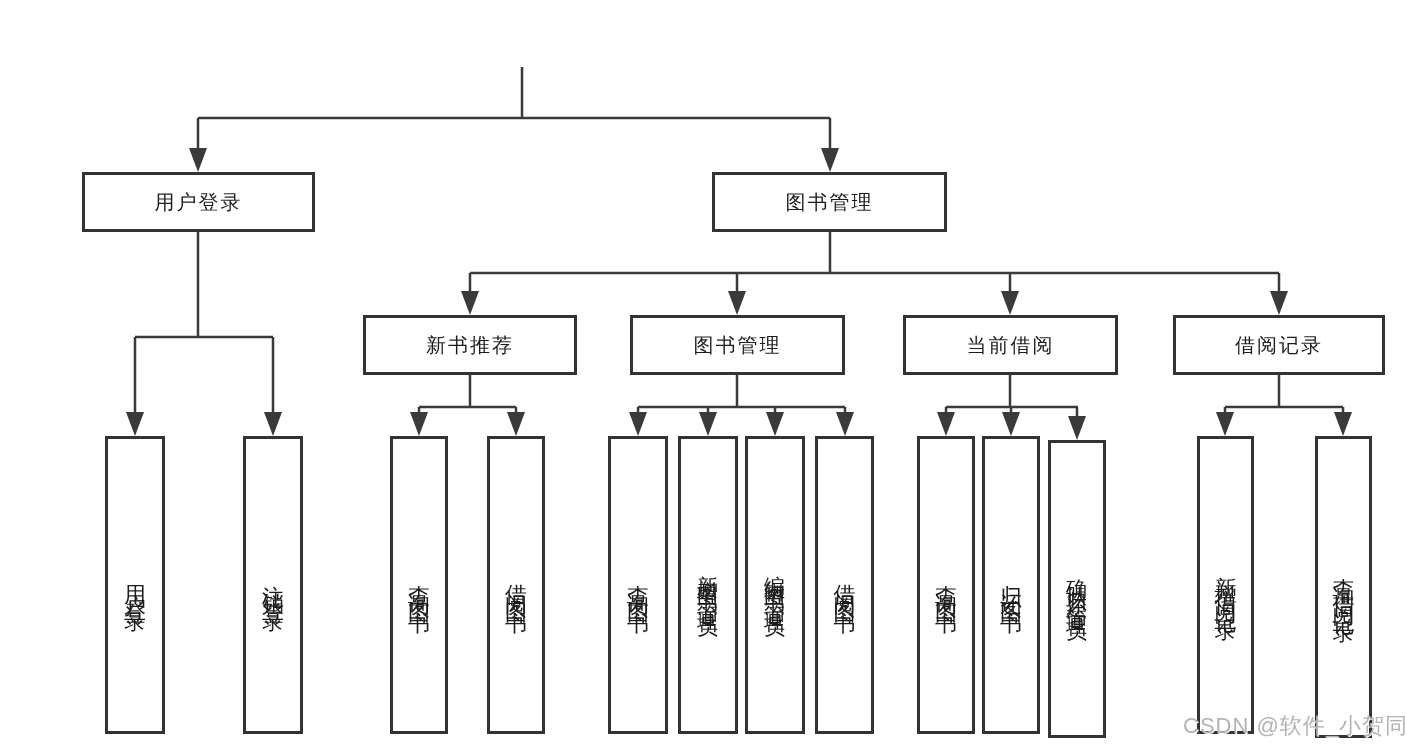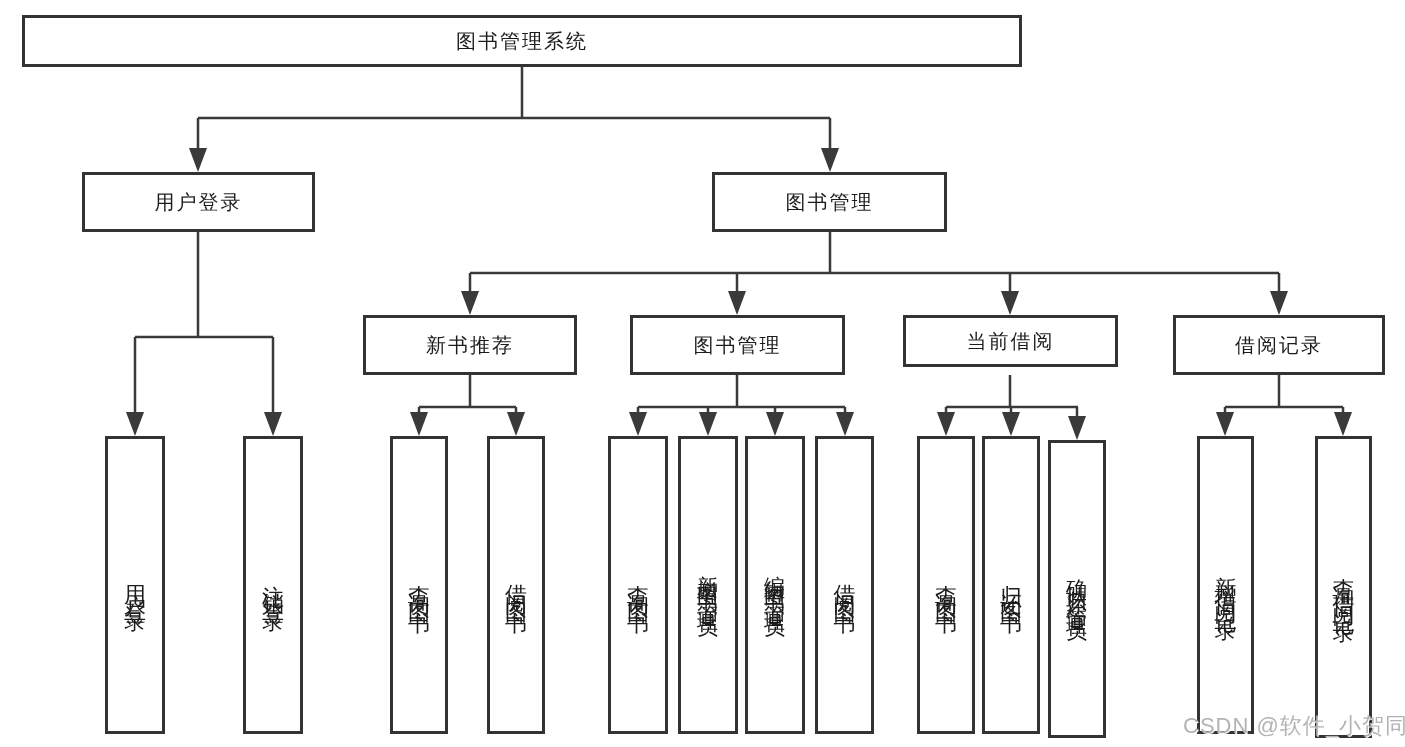--- a/index.html
+++ b/index.html
@@ -25,21 +25,21 @@
   .vlabel.long { font-size:21px; letter-spacing:6px; }
 
   
   #box-root        { left:22px;  top:15px;  width:1000px; height:52px; }
   
   #box-user-login  { left:82px;  top:172px; width:233px; height:60px; }
   #box-book-mgmt   { left:712px; top:172px; width:235px; height:60px; }
   
   #box-new-book    { left:363px;  top:315px; width:214px; height:60px; }
   #box-borrowing   { left:630px;  top:315px; width:215px; height:60px; }
-  #box-current     { left:903px;  top:315px; width:215px; height:52px; }
+  #box-current     { left:903px;  top:315px; width:215px; height:60px; }
   #box-records     { left:1173px; top:315px; width:212px; height:60px; }
   
   #leaf-ul1 { left:105px;  top:436px; width:60px; height:298px; }
   #leaf-ul2 { left:243px;  top:436px; width:60px; height:298px; }
   #leaf-nb1 { left:390px;  top:436px; width:58px; height:298px; }
   #leaf-nb2 { left:487px;  top:436px; width:58px; height:298px; }
   #leaf-bb1 { left:608px;  top:436px; width:60px; height:298px; }
   #leaf-bb2 { left:678px;  top:436px; width:60px; height:298px; }
   #leaf-bb3 { left:745px;  top:436px; width:60px; height:298px; }
   #leaf-bb4 { left:815px;  top:436px; width:59px; height:298px; }
@@ -77,23 +77,20 @@
       M1001,291 L1019,291 L1010,315 Z  M1270,291 L1288,291 L1279,315 Z
       M126,412 L144,412 L135,436 Z  M264,412 L282,412 L273,436 Z
       M410,412 L428,412 L419,436 Z  M507,412 L525,412 L516,436 Z
       M629,412 L647,412 L638,436 Z  M699,412 L717,412 L708,436 Z
       M766,412 L784,412 L775,436 Z  M836,412 L854,412 L845,436 Z
       M937,412 L955,412 L946,436 Z  M1002,412 L1020,412 L1011,436 Z
       M1068,416 L1086,416 L1077,440 Z
       M1216,412 L1234,412 L1225,436 Z  M1334,412 L1352,412 L1343,436 Z"></path>
   </svg>
 
-  <div class="node" id="box-root">
-    <span class="hlabel">图书管理系统</span>
-  </div>
 
   <div class="node" id="box-user-login">
     <span class="hlabel">用户登录</span>
   </div>
   <div class="node" id="box-book-mgmt">
     <span class="hlabel">图书管理</span>
   </div>
 
   <div class="node" id="box-new-book">
     <span class="hlabel">新书推荐</span>

